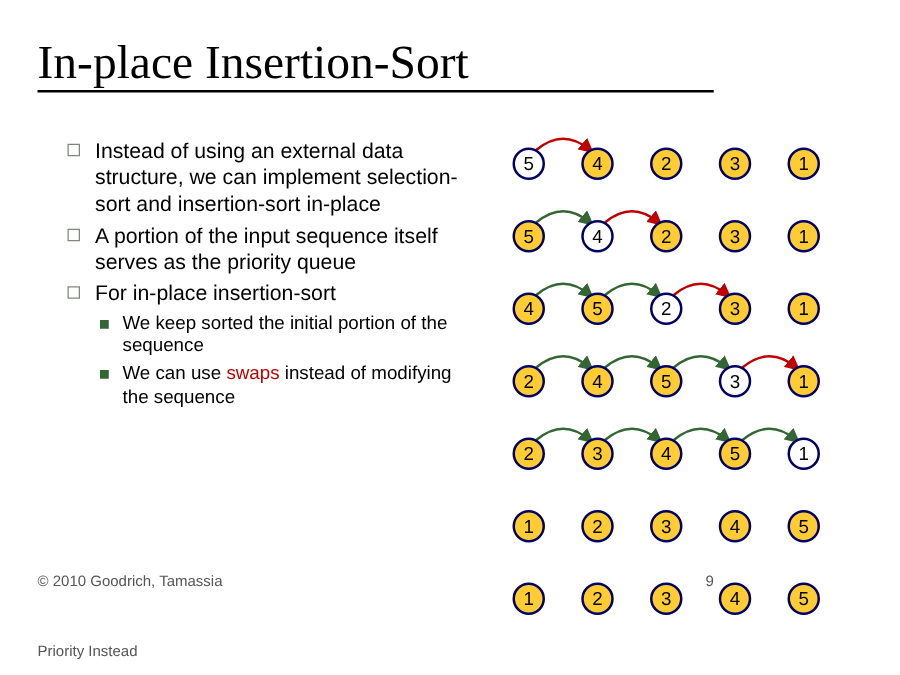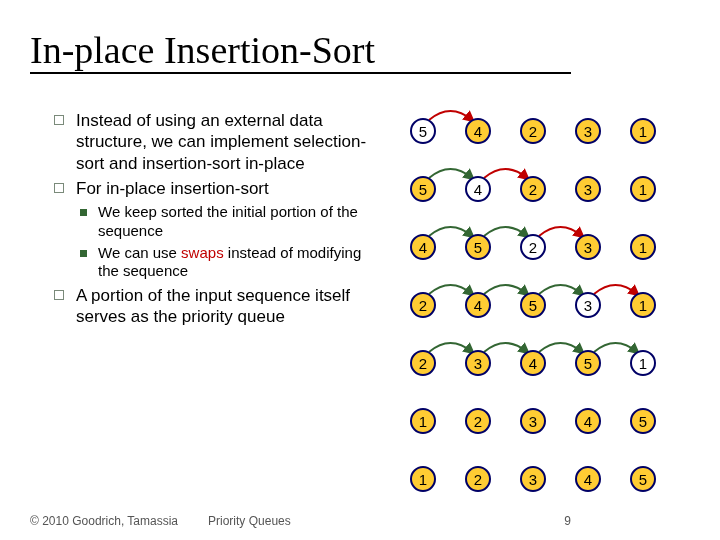--- a/index.html
+++ b/index.html
@@ -82,21 +82,21 @@
   .footer {
     position: absolute;
     bottom: 12px;
     left: 30px;
     right: 30px;
     font-size: 12px;
     color: #555;
     display: flex;
     justify-content: space-between;
   }
-  .footer-left { display: flex; gap: 30px; }
+  .footer-left { display: flex; gap: 42px; flex-direction: column; }
   .diagram {
     position: absolute;
     top: 104px;
     left: 410px;
     width: 280px;
   }
   .row {
     position: relative;
     height: 52px;
     margin-bottom: 6px;
@@ -136,30 +136,30 @@
 </head>
 <body>
 
 <div class="slide">
 
   <div class="title">In-place Insertion-Sort</div>
 
   <div class="content">
     <ul class="lvl1">
       <li>Instead of using an external data structure, we can implement selection-sort and insertion-sort in-place</li>
+      <li>A portion of the input sequence itself serves as the priority queue</li>
       <li>
         <span>For in-place insertion-sort</span>
         <ul class="lvl2">
           <li>We keep sorted the initial portion of the sequence</li>
           <li>
             <span>We can use </span><span class="red">swaps</span><span> instead of modifying the sequence</span>
           </li>
         </ul>
       </li>
-      <li>A portion of the input sequence itself serves as the priority queue</li>
     </ul>
   </div>
 
   <div class="diagram" id="diagram">
       <div class="row">
         <svg class="arrows">
           <defs>
             <marker id="ah-0-0" markerWidth="6" markerHeight="6" refX="4" refY="3" orient="auto">
               <path d="M0,0 L6,3 L0,6 Z" fill="#c00000"></path>
             </marker>
@@ -262,18 +262,18 @@
         <div class="circle c1 filled">2</div>
         <div class="circle c2 filled">3</div>
         <div class="circle c3 filled">4</div>
         <div class="circle c4 filled">5</div>
       </div>
     </div>
 
   <div class="footer">
     <div class="footer-left">
       <span>© 2010 Goodrich, Tamassia</span>
-      <span>Priority Queues</span>
+      <span>Priority Instead</span>
     </div>
     <span>9</span>
   </div>
 
 </div>
 
 </body></html>

